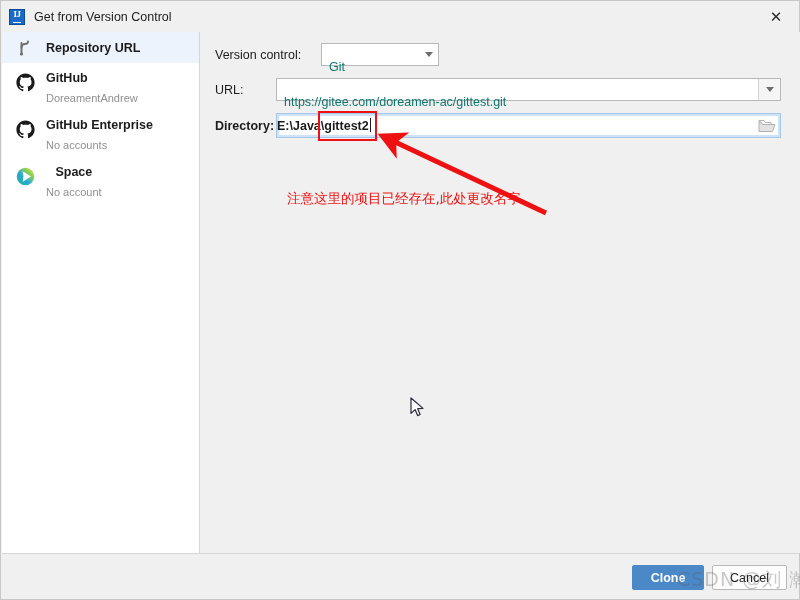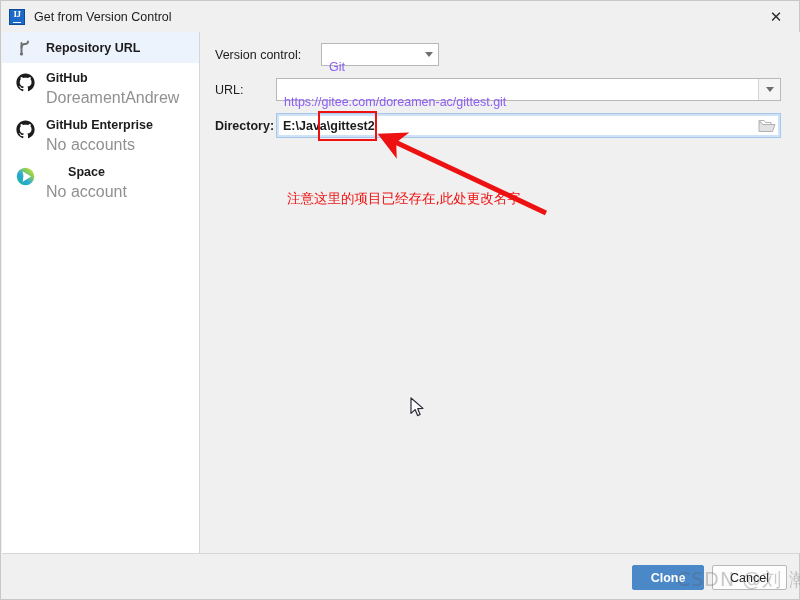--- a/index.html
+++ b/index.html
@@ -98,21 +98,21 @@
     justify-content: center;
   }
   .side-texts { display: flex; flex-direction: column; }
   .side-label {
     font-size: 12.5px;
     font-weight: bold;
     color: #1c1c1c;
     line-height: 14px;
   }
   .side-sub {
-    font-size: 16px;
+    font-size: 11px;
     color: #909090;
     line-height: 14px;
     margin-top: 6px;
   }
   .item-repo { height: 31px; align-items: center; }
   .item-repo .side-texts { justify-content: center; }
   .item-gh   { height: 47px; padding-top: 8px; }
   .item-ghe  { height: 47px; padding-top: 8px; }
   .item-space{ height: 47px; padding-top: 8px; text-align: center; }
 
@@ -136,21 +136,21 @@
     height: 23px;
     background: #ffffff;
     border: 1px solid #b8b8b8;
     box-sizing: border-box;
     display: flex;
     align-items: center;
     position: relative;
   }
   .combo .val {
     font-size: 12.5px;
-    color: #8b5cf6;
+    color: #0f766e;
     padding-left: 7px;
     flex: 1;
     overflow: hidden;
     white-space: nowrap;
     margin-top: 24px;
   }
   .caret {
     width: 18px;
     display: flex;
     align-items: center;
@@ -191,21 +191,21 @@
     outline: 2px solid #cfe2f7;
     outline-offset: -3px;
     box-sizing: border-box;
     display: flex;
     align-items: center;
     position: relative;
   }
   #dir-field .dtext {
     font-size: 12.5px;
     color: #1c1c1c;
-    padding-left: 6px;
+    padding-left: 0;
     white-space: nowrap;
     position: relative;
     z-index: 2;
   }
   .caret-bar {
     display: inline-block;
     width: 1px;
     height: 14px;
     background: #1c1c1c;
     vertical-align: -2px;

